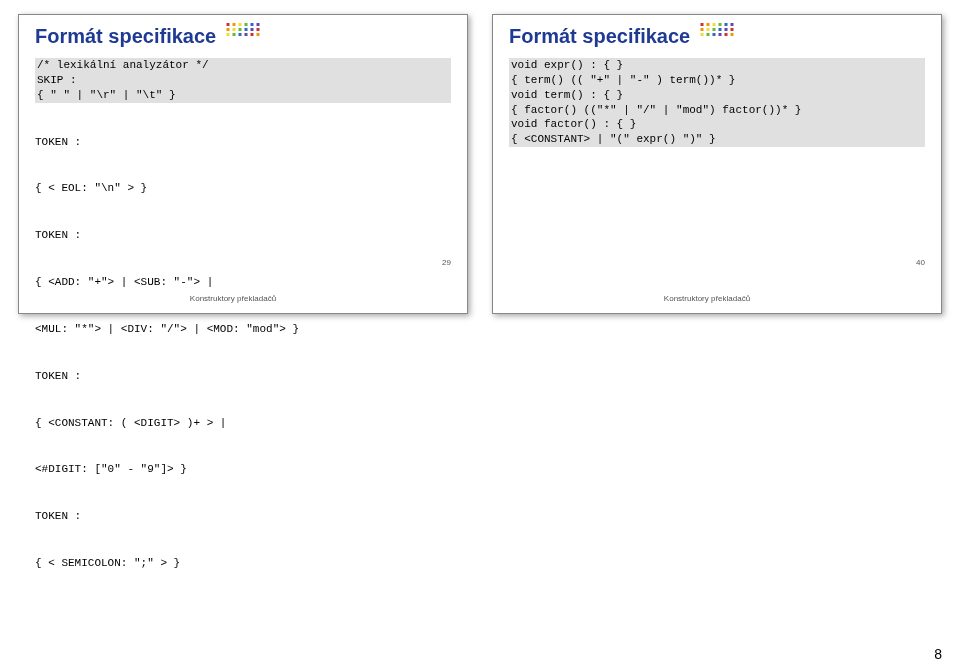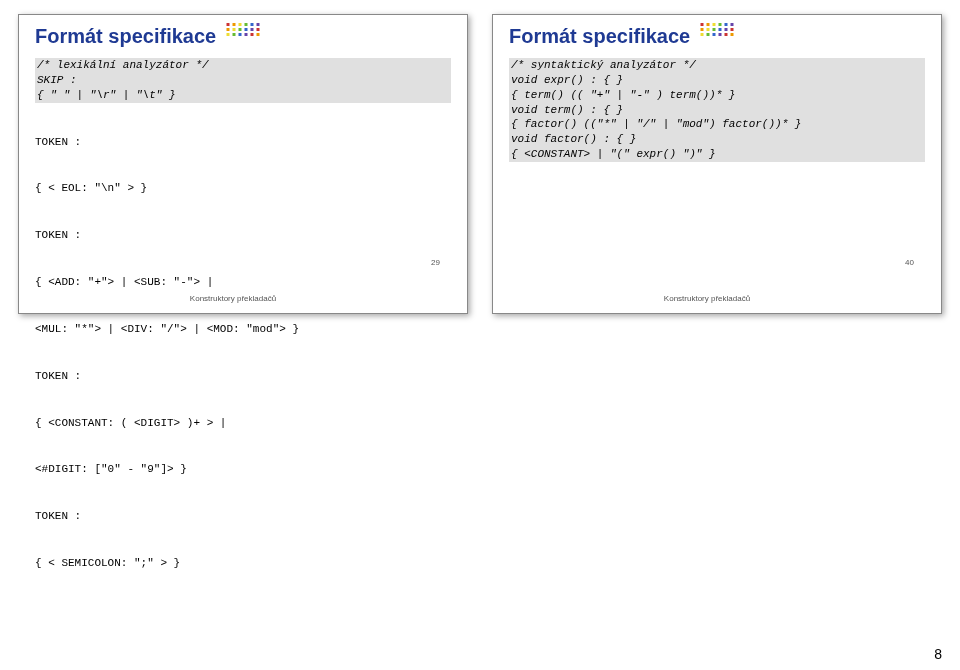--- a/index.html
+++ b/index.html
@@ -38,36 +38,36 @@
     color: #1f3a93;
     margin-bottom: 10px;
   }
   .code {
     font-family: "Courier New", monospace;
     font-size: 11px;
     line-height: 1.35;
     color: #000;
     display: block;
   }
-  .hl { background: #e0e0e0; display: block; padding: 0 2px; font-style: italic; }
+  .hl { background: #e0e0e0; display: block; padding: 0 2px; }
   .blk { display: block; margin-top: 32px; }
   .gap { height: 10px; }
   .footer {
     position: absolute;
     bottom: 10px;
     left: 0;
     width: 100%;
     display: flex;
     justify-content: space-between;
     padding: 0 16px;
     font-size: 8px;
     color: #555;
   }
   .footer .ft-left { flex: 1; text-align: center; margin-top: 36px; }
-  .footer .ft-right { width: 20px; text-align: left; }
+  .footer .ft-right { width: 20px; text-align: right; }
   .page-num {
     position: absolute;
     bottom: 8px;
     right: 18px;
     font-size: 14px;
     color: #000;
   }
 </style>
 </head>
 <body>
@@ -146,21 +146,20 @@
             <span class="dot d-yellow"></span>
             <span class="dot d-green"></span>
             <span class="dot d-blue"></span>
             <span class="dot d-purple"></span>
             <span class="dot d-red"></span>
             <span class="dot d-orange"></span>
           </div>
       </div>
       <div class="title">Formát specifikace</div>
       <div class="code">
-        <span class="hl">/* syntaktický analyzátor */</span>
         <span class="hl">void expr() : { }</span>
         <span class="hl">{ term() (( "+" | "-" ) term())* }</span>
         <span class="gap"></span>
         <span class="hl">void term() : { }</span>
         <span class="hl">{ factor() (("*" | "/" | "mod") factor())* }</span>
         <span class="gap"></span>
         <span class="hl">void factor() : { }</span>
         <span class="hl">{ &lt;CONSTANT&gt;  | "(" expr() ")" }</span>
       </div>
       <div class="footer">

